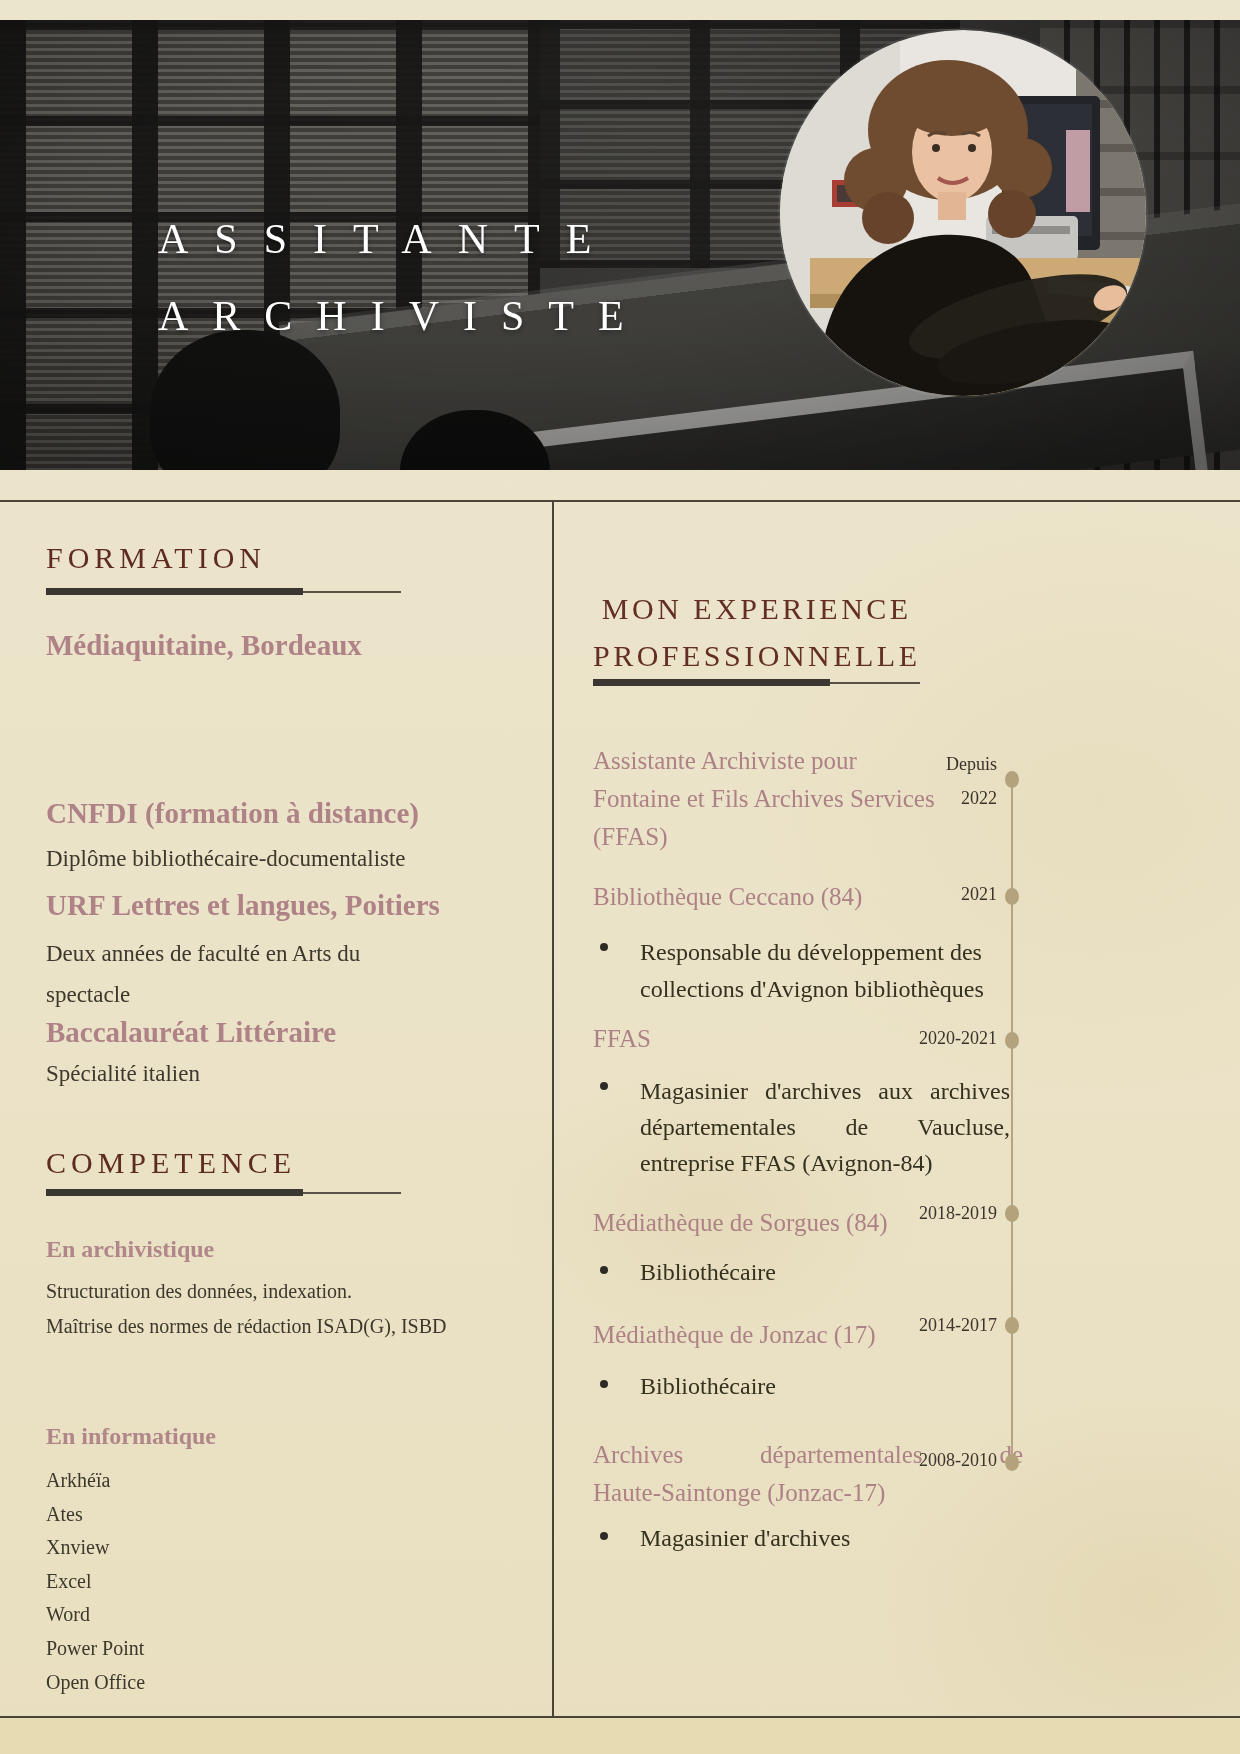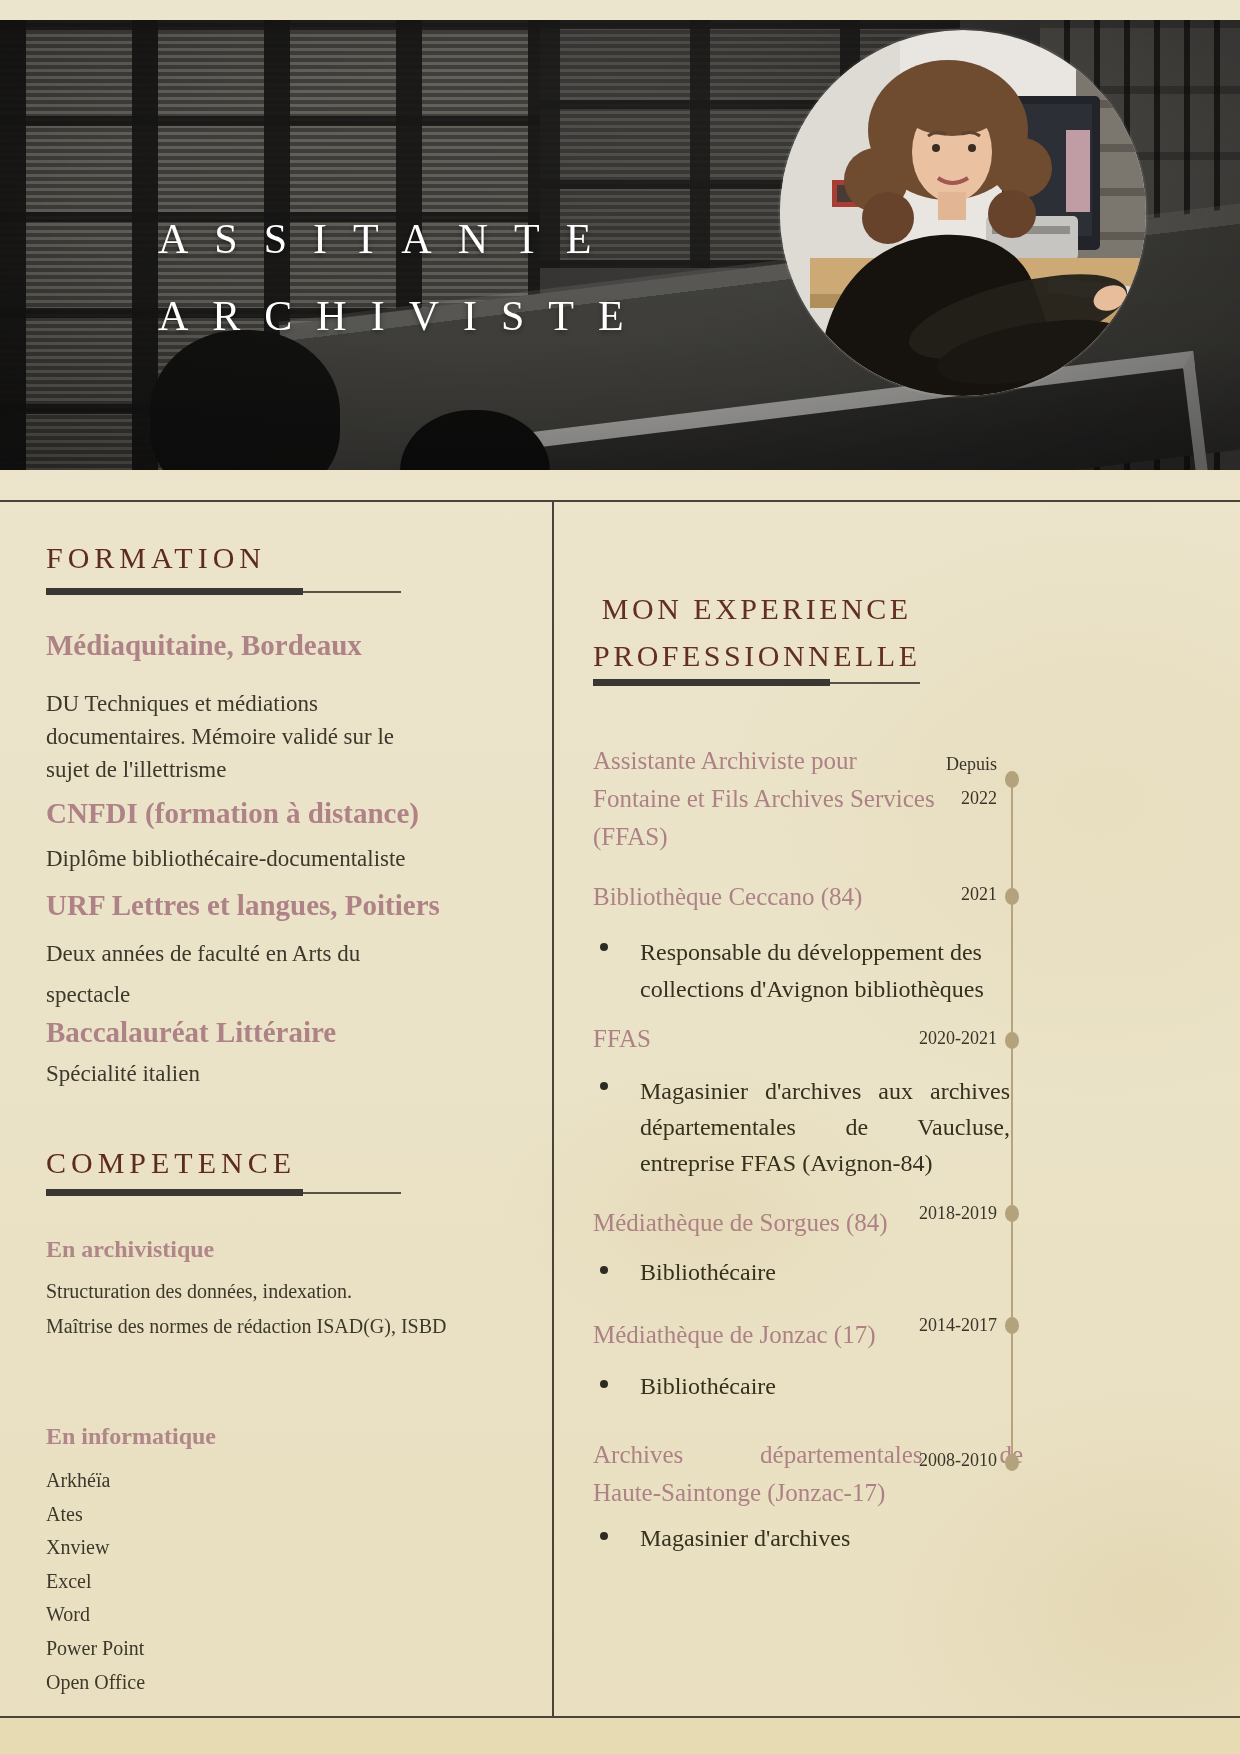--- a/index.html
+++ b/index.html
@@ -132,25 +132,20 @@
   <div class="rule-h" style="top:1716px;"></div>
   <div class="bottom-strip"></div>
 
   <div class="abs shead" style="left:46px;top:541px;">FORMATION</div>
   <div class="abs hrule" style="left:46px;top:588px;width:355px;">
     <div class="thick" style="width:257px;"></div>
     <div class="thin"></div>
   </div>
 
   <div class="abs etitle" style="left:46px;top:629px;">Médiaquitaine, Bordeaux</div>
-  <div class="abs edesc" style="left:46px;top:687px;line-height:33px;width:470px;">
-    <span>DU Techniques et médiations</span>
-    <span>documentaires. Mémoire validé sur le</span>
-    <span>sujet de l'illettrisme</span>
-  </div>
 
   <div class="abs etitle" style="left:46px;top:797px;">CNFDI (formation à distance)</div>
   <div class="abs edesc" style="left:46px;top:842px;line-height:33px;width:470px;">
     <span>Diplôme bibliothécaire-documentaliste</span>
   </div>
 
   <div class="abs etitle" style="left:46px;top:889px;">URF Lettres et langues, Poitiers</div>
   <div class="abs edesc" style="left:46px;top:933px;line-height:41px;width:470px;">
     <span>Deux années de faculté en Arts du</span>
     <span>spectacle</span>

